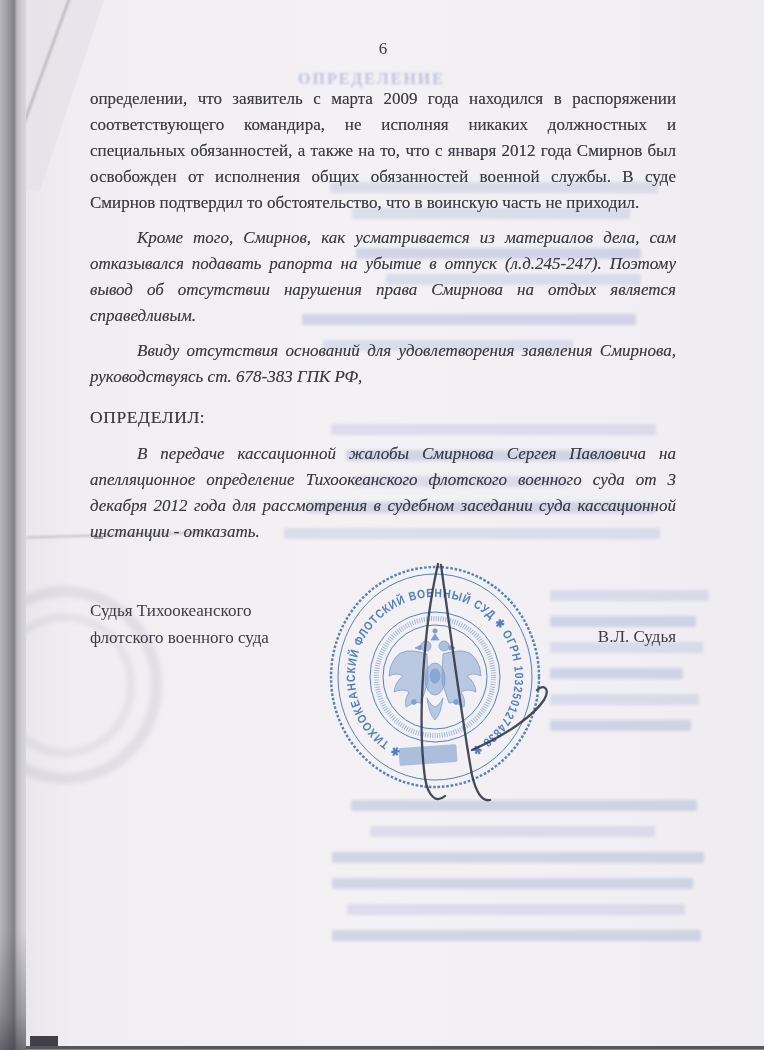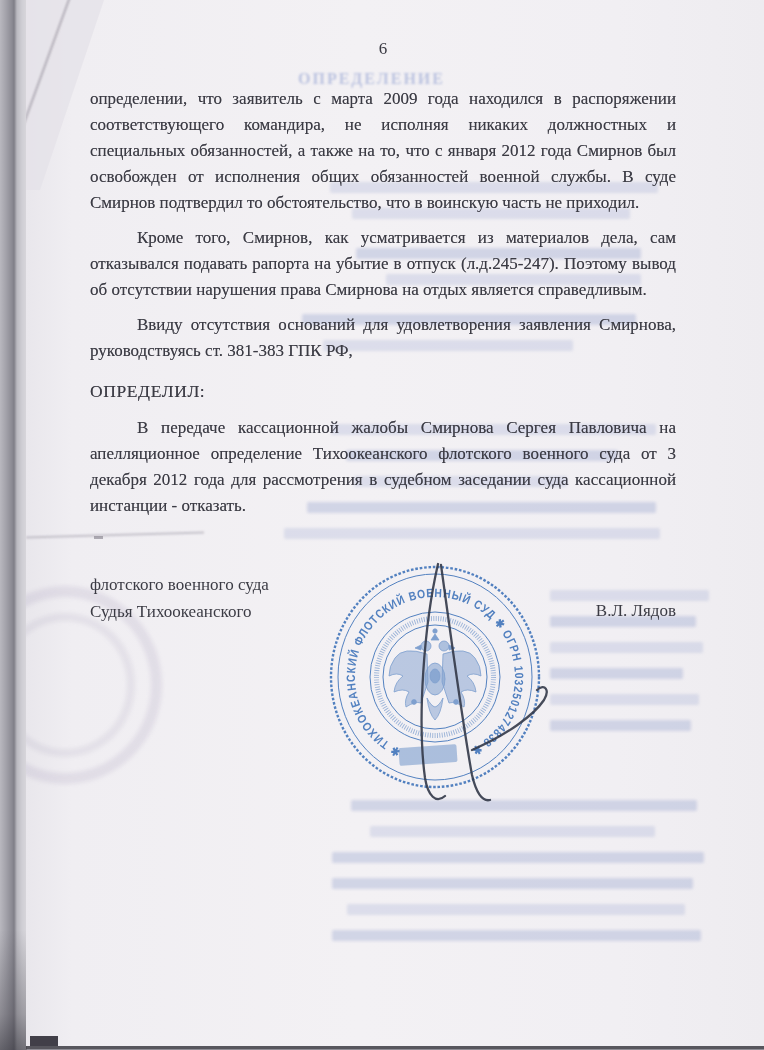--- a/index.html
+++ b/index.html
@@ -47,21 +47,21 @@
     background:#413f48;filter:blur(.5px);
   }
   
   .content{
     position:relative;z-index:2;
     padding:36px 88px 0 64px;
     color:#3b3b44;font-size:17px;line-height:26px;
   }
   .page-number{text-align:center;margin-bottom:24px;font-size:17px;}
   .para{text-align:justify;margin:0 0 9px 0;text-shadow:0 0 .5px rgba(59,59,68,.55);}
-  .para.indent{text-indent:47px;}
+  .para.indent{text-indent:47px;font-style:italic;}
   .ruling-heading{
     margin:14px 0 11px 0;letter-spacing:.6px;font-size:17.5px;
     text-shadow:0 0 .5px rgba(59,59,68,.55);
   }
   .sig-row{display:flex;justify-content:space-between;align-items:flex-start;margin-top:52px;}
   .judge-title{line-height:27px;}
   .judge-name{margin-top:27px;white-space:nowrap;}
   
   .bt{position:absolute;z-index:1;filter:blur(1.6px);}
   .bt .ln{height:11px;border-radius:2px;background:rgba(104,126,188,.17);margin-bottom:15px;}
@@ -138,32 +138,32 @@
     <div class="ln d" style="width:94%;"></div>
     <div class="ln" style="width:88%;margin-left:4%;"></div>
     <div class="ln d" style="width:96%;"></div>
   </div>
 
   <div class="content">
     <div class="page-number">6</div>
 
     <p class="para">определении, что заявитель с марта 2009 года находился в распоряжении соответствующего командира, не исполняя никаких должностных и специальных обязанностей, а также на то, что с января 2012 года Смирнов был освобожден от исполнения общих обязанностей военной службы. В суде Смирнов подтвердил то обстоятельство, что в воинскую часть не приходил.</p>
     <p class="para indent">Кроме того, Смирнов, как усматривается из материалов дела, сам отказывался подавать рапорта на убытие в отпуск (л.д.245-247). Поэтому вывод об отсутствии нарушения права Смирнова на отдых является справедливым.</p>
-    <p class="para indent">Ввиду отсутствия оснований для удовлетворения заявления Смирнова, руководствуясь ст. 381-383 ГПК РФ,</p>
+    <p class="para indent">Ввиду отсутствия оснований для удовлетворения заявления Смирнова, руководствуясь ст. 678-383 ГПК РФ,</p>
 
     <div class="ruling-heading">ОПРЕДЕЛИЛ:</div>
 
     <p class="para indent">В передаче кассационной жалобы Смирнова Сергея Павловича на апелляционное определение Тихоокеанского флотского военного суда от 3 декабря 2012 года для рассмотрения в судебном заседании суда кассационной инстанции - отказать.</p>
 
     <div class="sig-row">
       <div class="judge-title">
+        <div>Судья Тихоокеанского</div>
         <div>флотского военного суда</div>
-        <div>Судья Тихоокеанского</div>
       </div>
-      <div class="judge-name">В.Л. Лядов</div>
+      <div class="judge-name">В.Л. Судья</div>
     </div>
   </div>
 
   <svg class="seal" viewBox="0 0 240 250">
     <g fill="none" stroke="#4d82c6">
       <ellipse cx="120" cy="125" rx="104" ry="110" stroke-width="2.4" stroke-dasharray="2.6 1.8"></ellipse>
       <ellipse cx="120" cy="125" rx="97" ry="103" stroke-width="1"></ellipse>
       <circle cx="120" cy="125" r="65" stroke-width="1"></circle>
       <circle cx="120" cy="125" r="52" stroke-width="1"></circle>
       <circle cx="120" cy="125" r="58.5" stroke-width="5" stroke-dasharray="0.9 1.5" opacity=".55"></circle>

